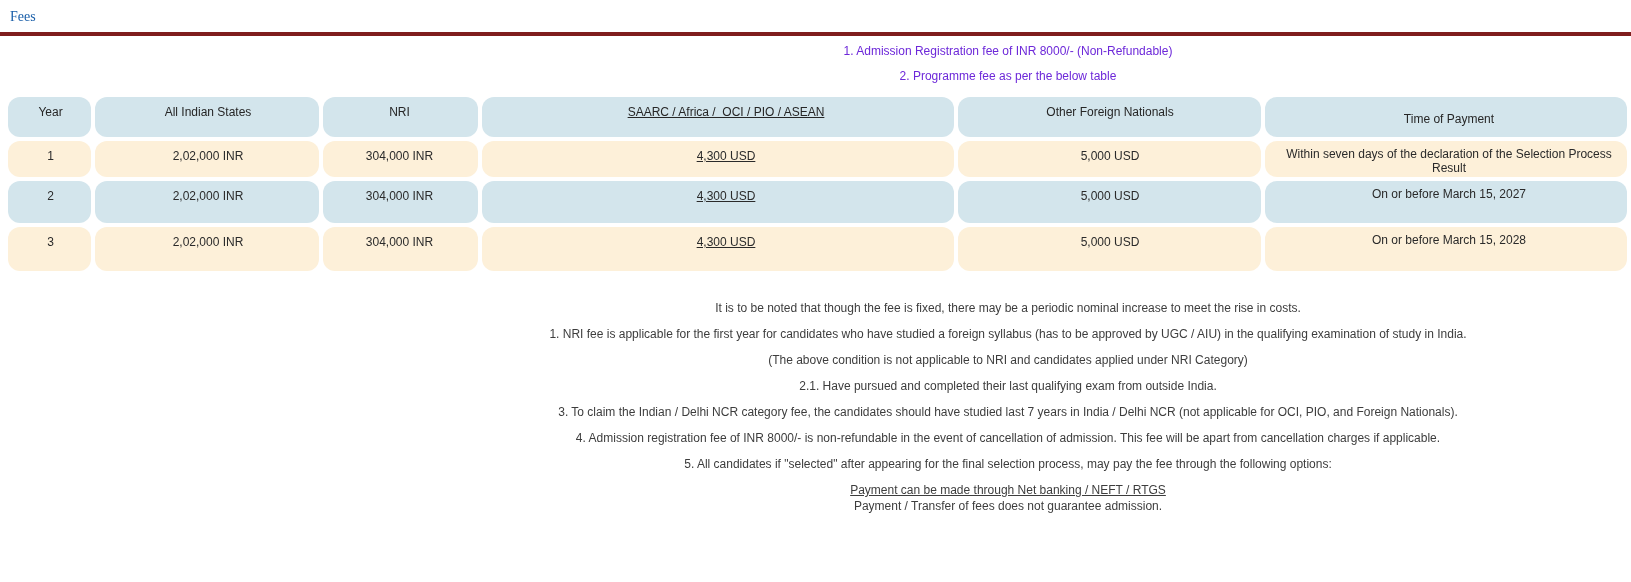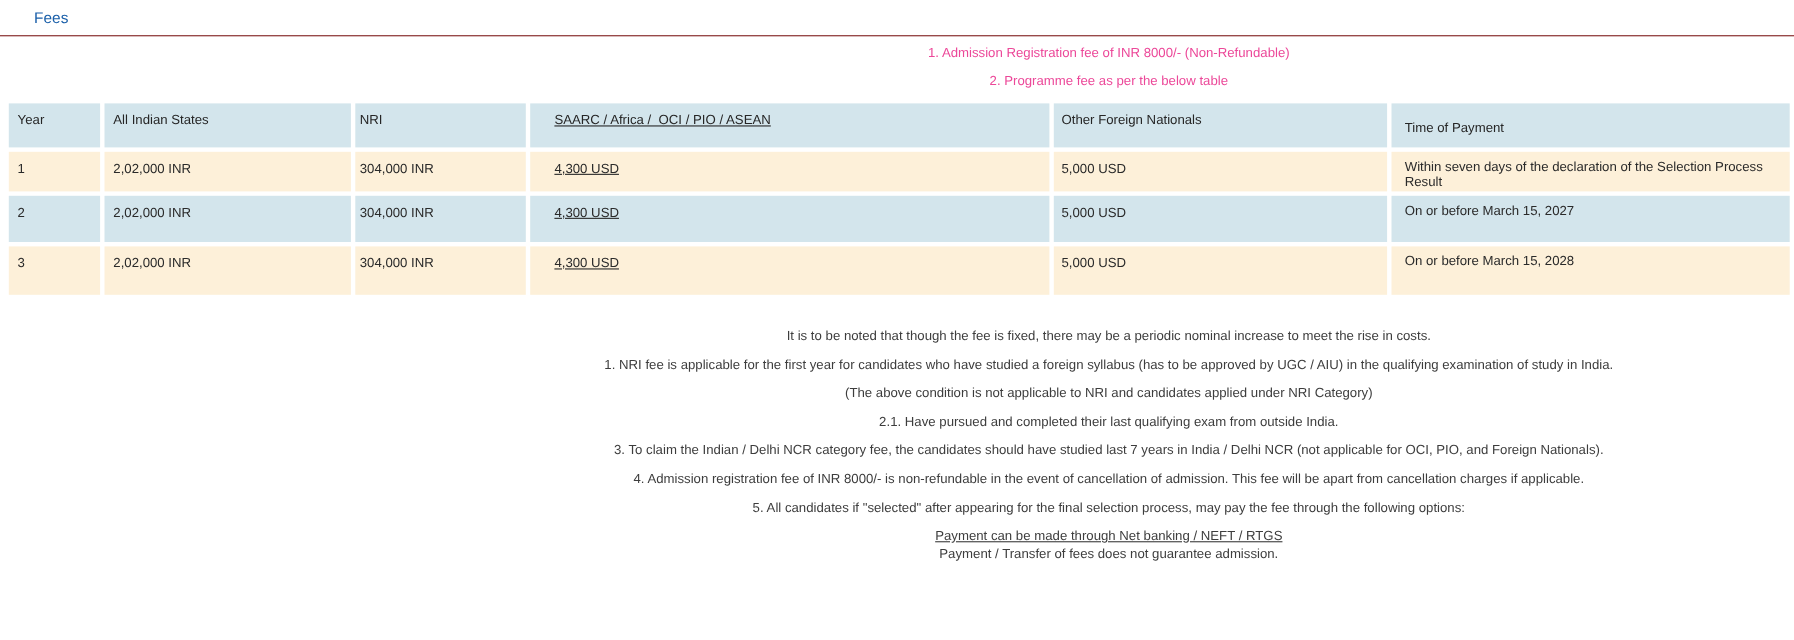--- a/index.html
+++ b/index.html
@@ -1,40 +1,41 @@
 <!DOCTYPE html>
 <html style="--accent: #1a5fa9; --header-bg: #d3e5ec; --row-alt-bg: #fdf0d9;"><head>
 <meta charset="utf-8">
 <style>
   * { box-sizing: border-box; margin: 0; padding: 0; }
   html, body { width: 1631px; height: 582px; background: #ffffff; overflow: hidden; }
   body { font-family: "Liberation Sans", sans-serif; color: #2a2a2a; }
 
-  .page-header { padding: 8px 16px 7px 31px; border-bottom: 1px solid #7f1d1d; }
+  .page-header { padding: 8px 16px 7px 10px; border-bottom: 4px solid #7f1d1d; font-family: Liberation Serif, serif; }
   .page-title { color: var(--accent, #1a5fa9); font-size: 14px; line-height: 17px; font-weight: 400; }
 
   .centered-block { padding-left: 385px; text-align: center; }
-  .intro-line { font-size: 12px; line-height: 14px; color: #ec4899; margin: 8px 0 11px 0; }
+  .intro-line { font-size: 12px; line-height: 14px; color: #6d28d9; margin: 8px 0 11px 0; }
   .intro-line.second { margin: 0 0 0 0; }
 
   table.fees-table {
     table-layout: fixed;
     border-collapse: separate;
     border-spacing: 4px;
     width: 1627px;
     margin: 10px 0 0 4px; 
   }
   .fees-table th, .fees-table td {
     vertical-align: top;
-    text-align: left;
+    text-align: center;
     font-size: 12px;
     line-height: 14px;
     font-weight: 400;
     padding: 8px 6px 0 8px;
     overflow: hidden;
+    border-radius: 12px;
   }
   .fees-table th { background: var(--header-bg, #d3e5ec); height: 40px; color: #262626; white-space: pre-wrap; }
   .fees-table tr.row-odd td { background: var(--row-alt-bg, #fdf0d9); }
   .fees-table tr.row-even td { background: var(--header-bg, #d3e5ec); }
   .fees-table tr.r1 { height: 36px; }
   .fees-table tr.r2 { height: 42px; }
   .fees-table tr.r3 { height: 44px; }
   .fees-table th:nth-child(3), .fees-table td:nth-child(3) { padding-left: 4px; }
   .fees-table th:nth-child(4), .fees-table td:nth-child(4) { padding-left: 22px; text-decoration: underline; }
   .fees-table th:nth-child(5), .fees-table td:nth-child(5) { padding-left: 7px; }

